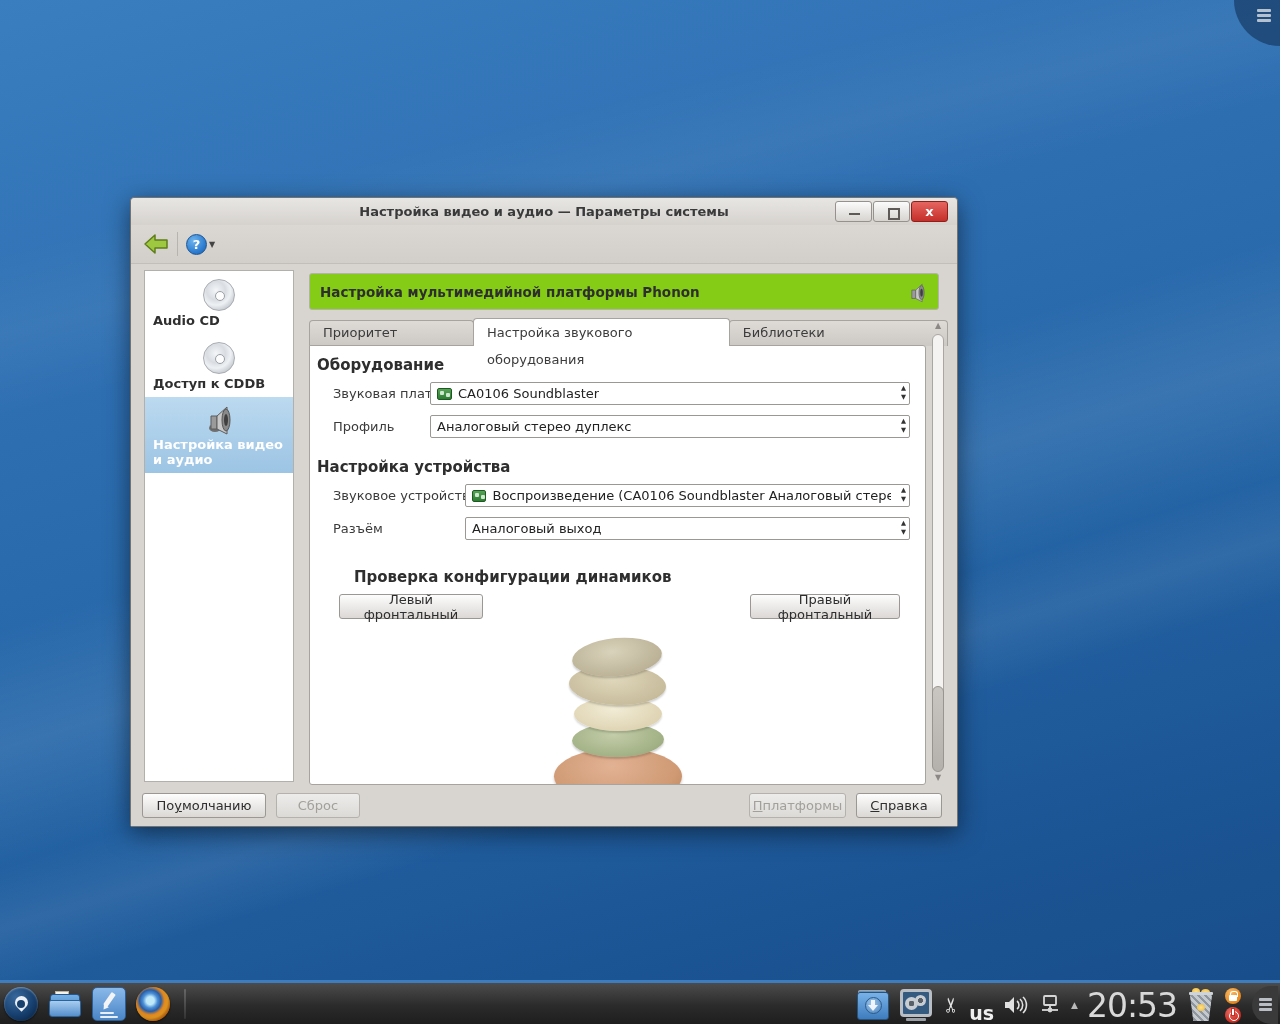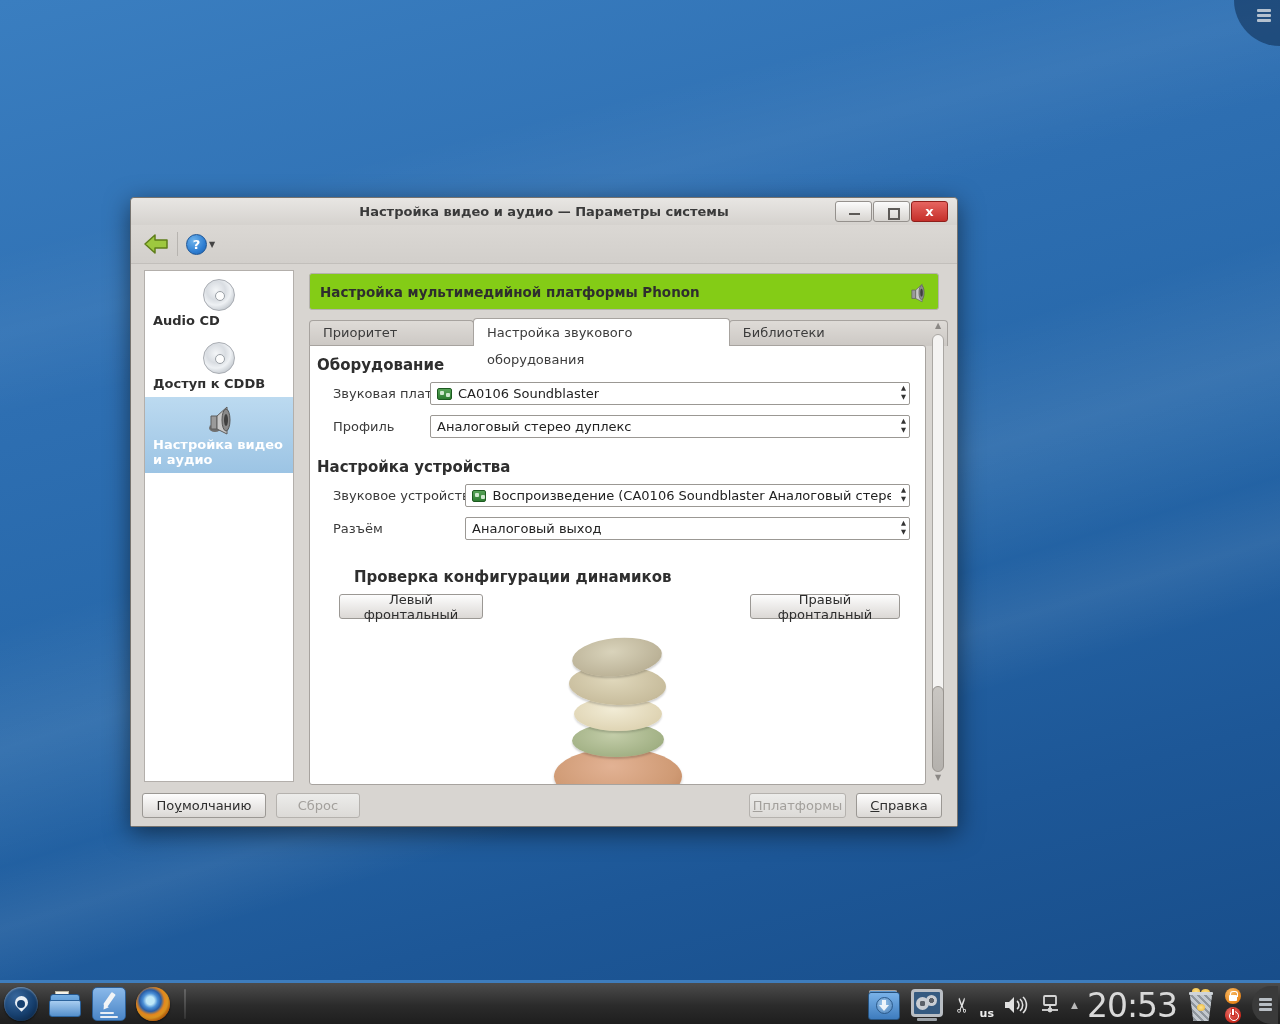--- a/index.html
+++ b/index.html
@@ -173,21 +173,21 @@
 
   .tray-sys { width:36px; height:32px; position:relative; cursor:pointer; }
   .tray-sys .mon { position:absolute; inset:0 2px 4px 2px; border:3px solid #b9bec4; border-radius:4px;
     background:#355a80; }
   .tray-sys .base { position:absolute; left:8px; bottom:0; width:20px; height:3px; background:#9aa0a6; border-radius:1px; }
   .gear { position:absolute; border-radius:50%; background:radial-gradient(circle, #5a6068 0 30%, #c8cdd3 32% 100%); }
   .gear.g1 { left:7px; top:8px; width:13px; height:13px; }
   .gear.g2 { left:17px; top:6px; width:11px; height:11px; }
 
   .scissors { color:#e4e4e4; font-size:20px; transform:rotate(-90deg); cursor:pointer; line-height:20px; }
-  .kbd-layout { color:#efefef; font-size:11px; font-weight:bold; cursor:pointer;margin-top:16px; }
+  .kbd-layout { color:#efefef; font-size:19px; font-weight:bold; cursor:pointer;margin-top:16px; }
 
   .tray-ico svg { display:block; cursor:pointer; }
   .tray-caret { color:#b9b9b9; font-size:9px; cursor:pointer; }
 
   .clock { color:#d9d9d9; font-size:33px; letter-spacing:-1px; cursor:pointer; font-family:"DejaVu Sans",sans-serif; }
 
   .trash { width:30px; height:34px; position:relative; cursor:pointer; }
   .trash .lid { position:absolute; left:3px; top:4px; width:24px; height:3px; background:#cfd4d9; border-radius:1px; }
   .trash .body { position:absolute; left:4px; top:7px; width:22px; height:26px;
     clip-path:polygon(0 0, 100% 0, 85% 100%, 15% 100%);

